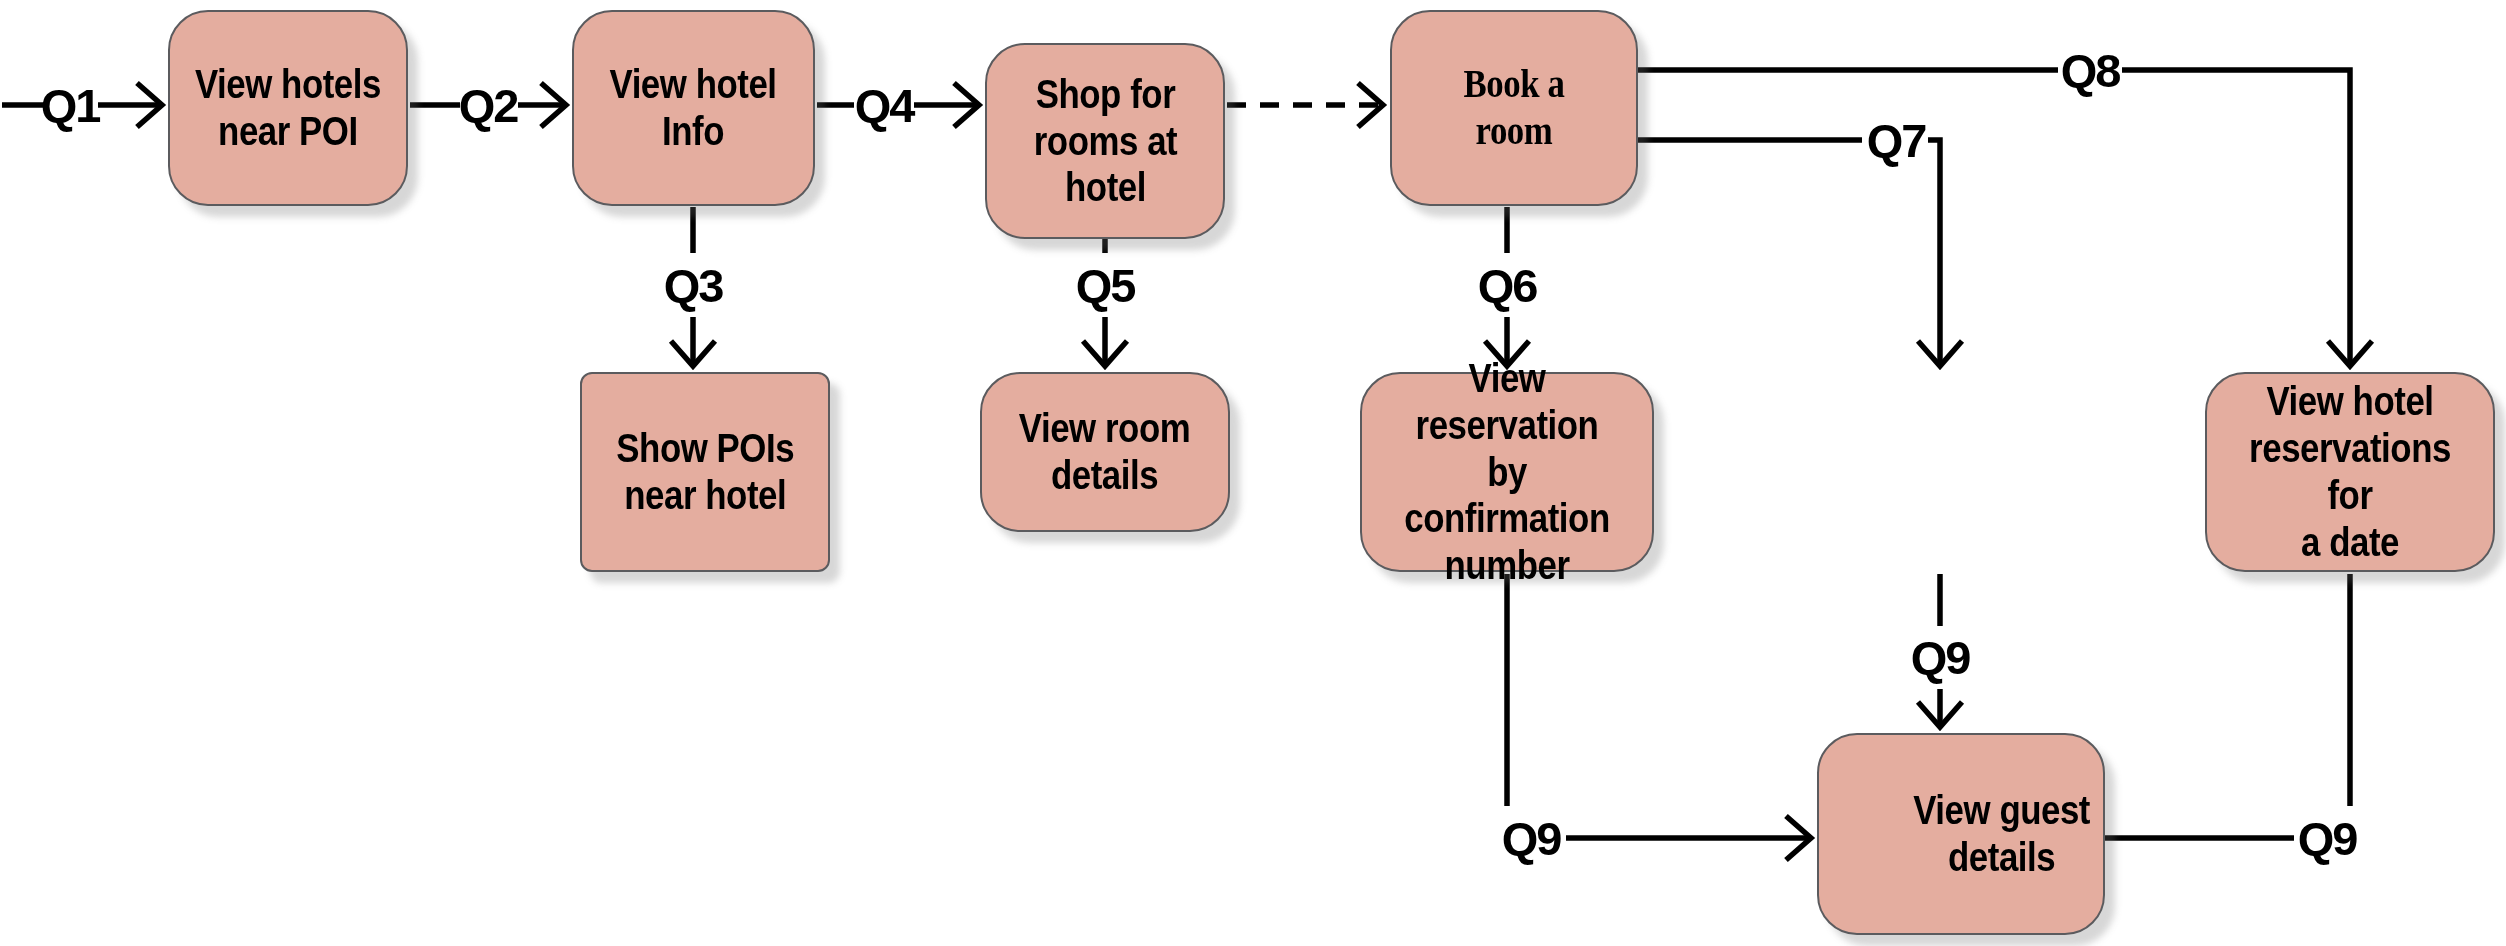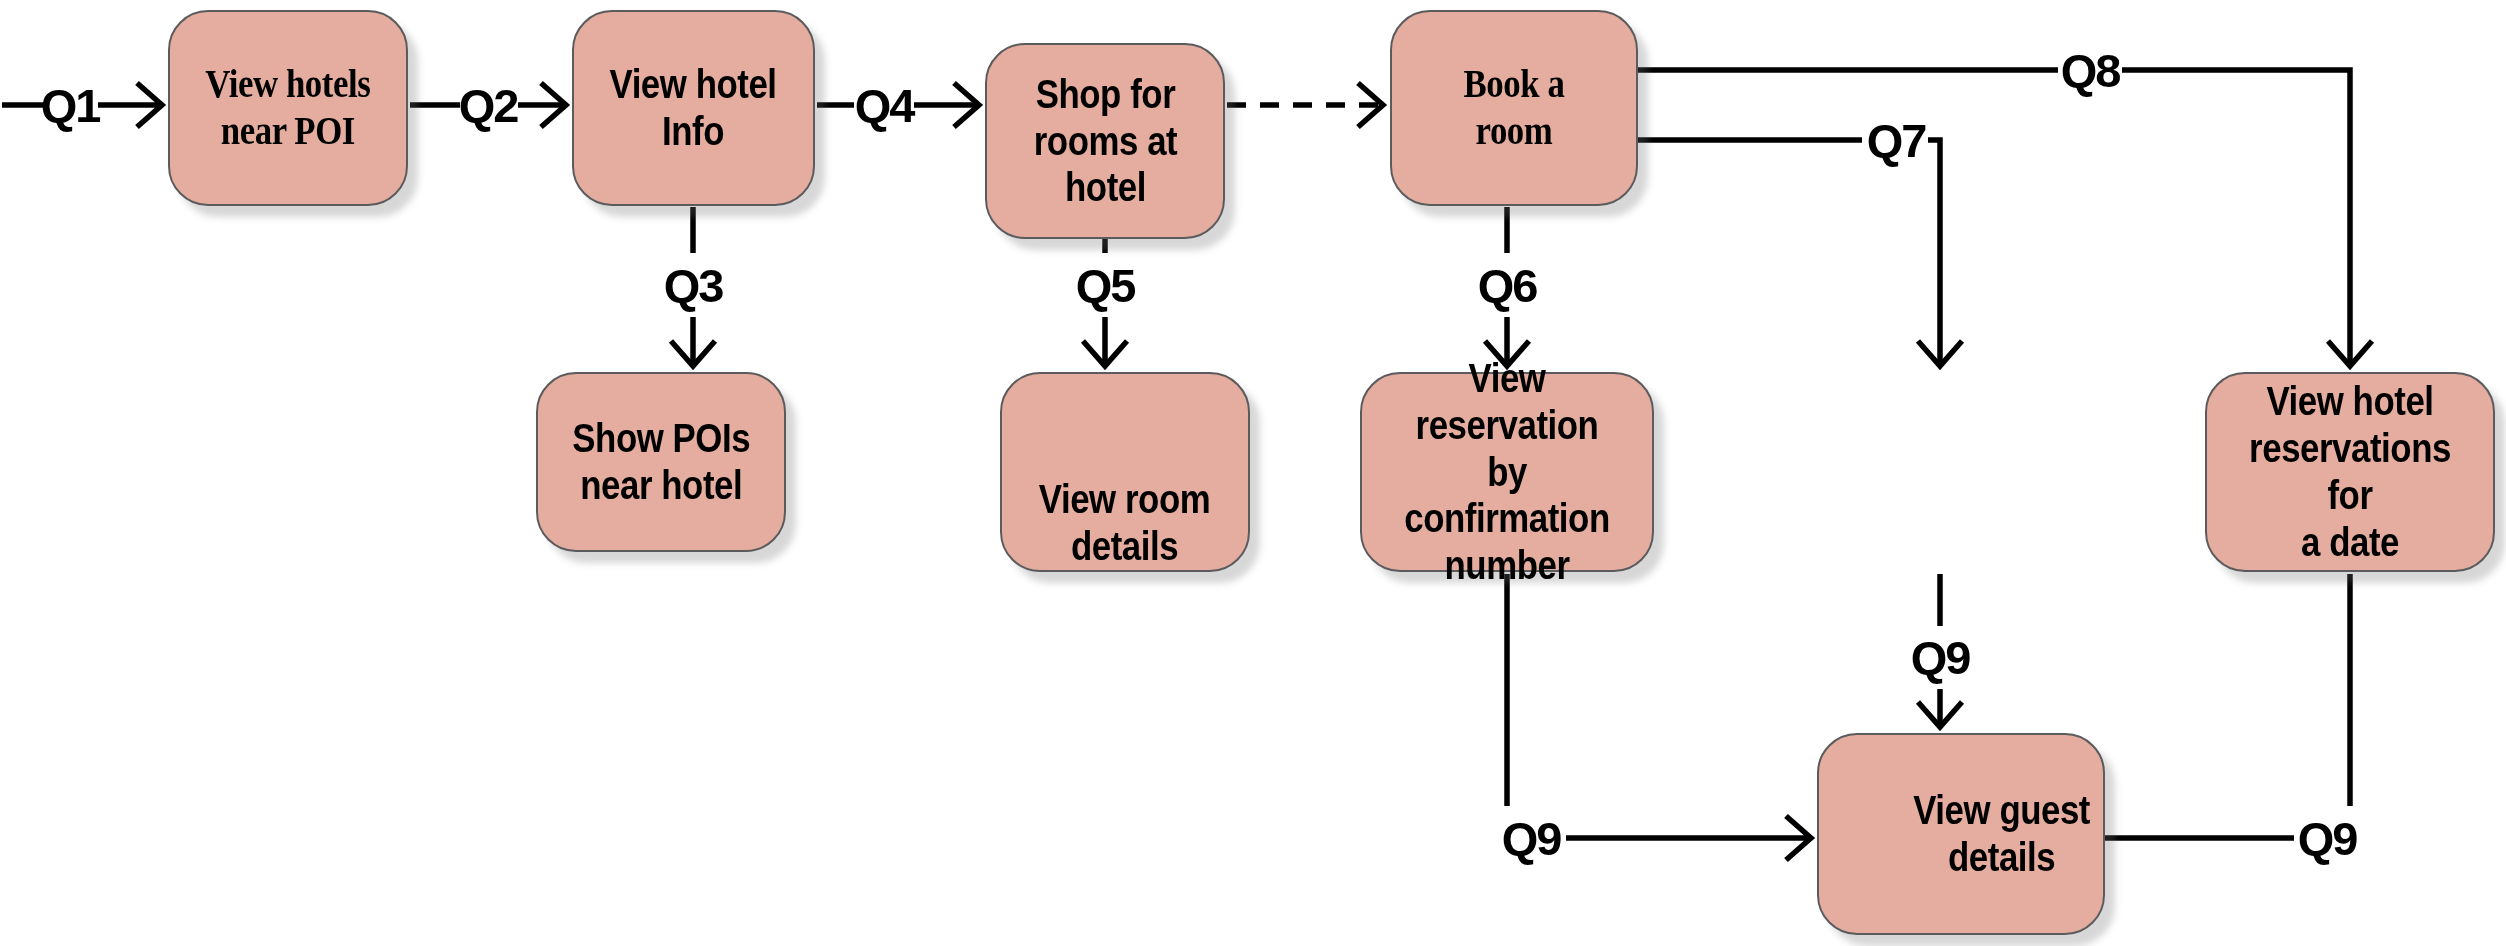--- a/index.html
+++ b/index.html
@@ -108,43 +108,43 @@
 
     <line class="edge-line" x1="1507" y1="574" x2="1507" y2="806"></line>
     <text class="edge-label" x="1531" y="838">Q9</text>
     <line class="edge-line" x1="1566" y1="838" x2="1811" y2="838" marker-end="url(#arr)"></line>
 
     <line class="edge-line" x1="2350" y1="574" x2="2350" y2="806"></line>
     <text class="edge-label" x="2327" y="838">Q9</text>
     <line class="edge-line" x1="2294" y1="838" x2="2072" y2="838" marker-end="url(#arr)"></line>
   </svg>
 
-  <div class="node" style="left:168px; top:10px; width:240px; height:196px;font-family:Liberation Serif, serif;">
+  <div class="node" style="left:168px; top:10px; width:240px; height:196px;">
     <span class="lbl">View hotels
 near POI</span>
   </div>
   <div class="node" style="left:572px; top:10px; width:243px; height:196px;">
     <span class="lbl">View hotel
 Info</span>
   </div>
   <div class="node" style="left:985px; top:10px; width:240px; height:196px;margin-top:33px;">
     <span class="lbl">Shop for
 rooms at
 hotel</span>
   </div>
   <div class="node" style="left:1390px; top:10px; width:248px; height:196px;font-family:Liberation Serif, serif;">
     <span class="lbl">Book a
 room</span>
   </div>
 
-  <div class="node" style="left:536px; top:372px; width:250px; height:180px;">
+  <div class="node" style="left:580px; top:372px; width:250px; height:200px;border-radius:12px;">
     <span class="lbl">Show POIs
 near hotel</span>
   </div>
-  <div class="node" style="left:1000px; top:372px; width:250px; height:200px;align-items:flex-end;">
+  <div class="node" style="left:980px; top:372px; width:250px; height:160px;">
     <span class="lbl">View room
 details</span>
   </div>
   <div class="node" style="left:1360px; top:372px; width:294px; height:200px;">
     <span class="lbl">View reservation
 by confirmation
 number</span>
   </div>
   <div class="node" style="left:2205px; top:372px; width:290px; height:200px;">
     <span class="lbl">View hotel

